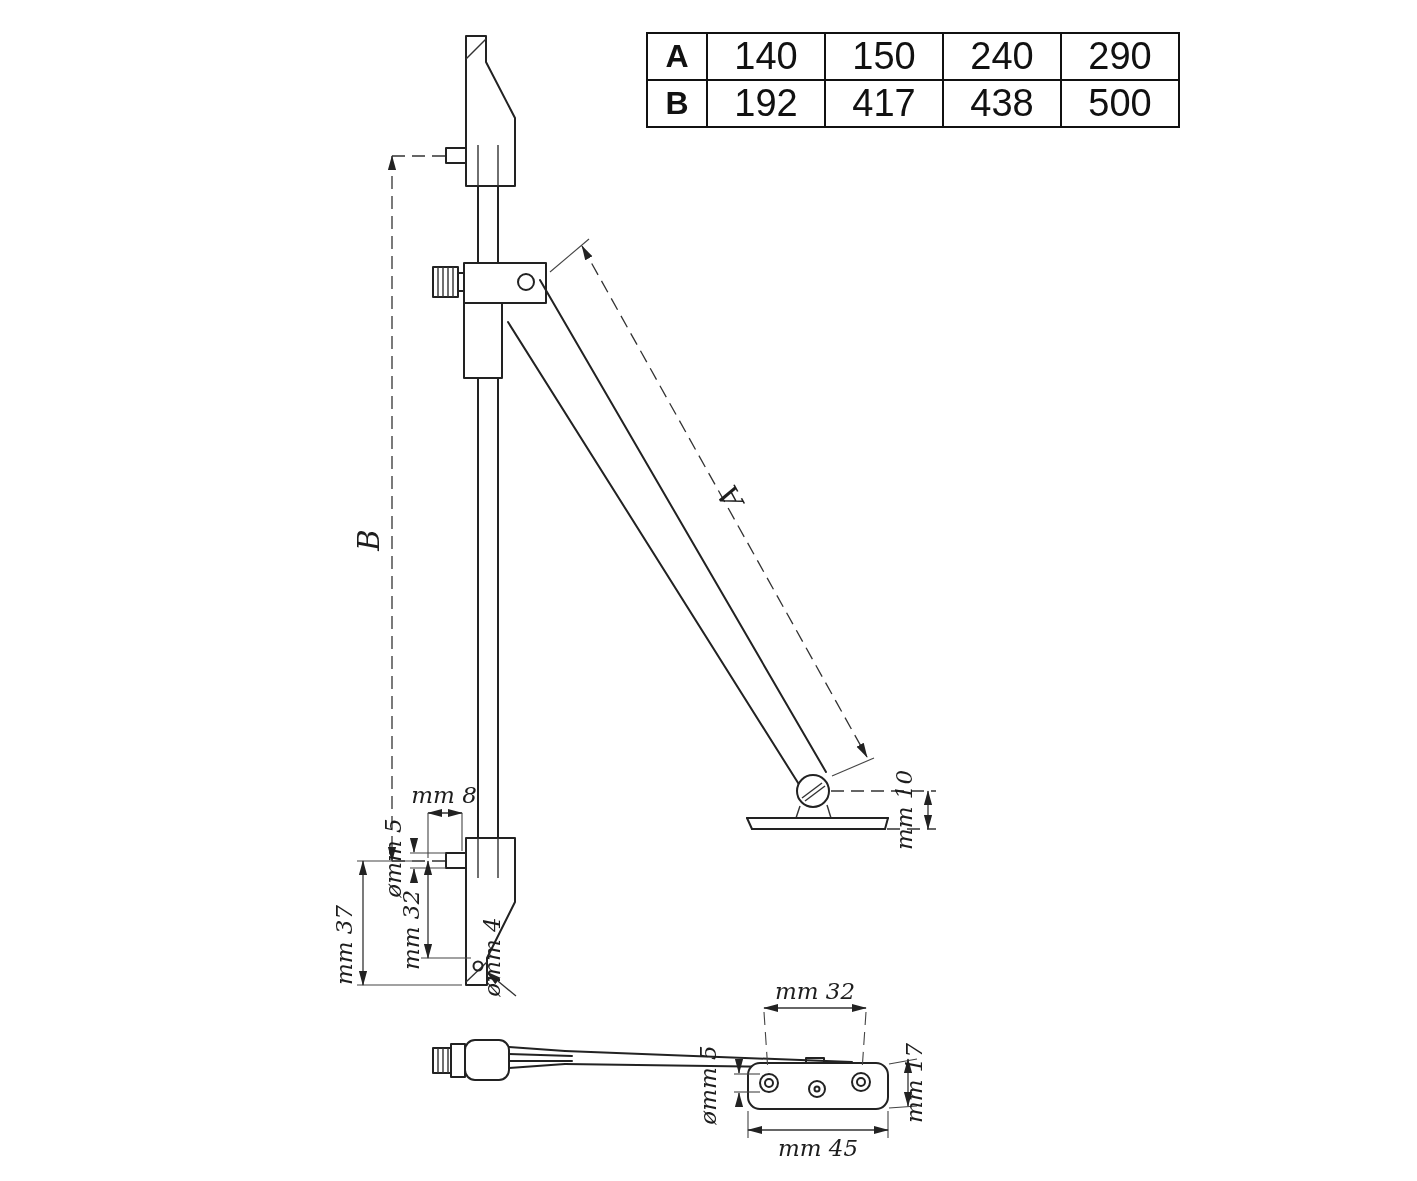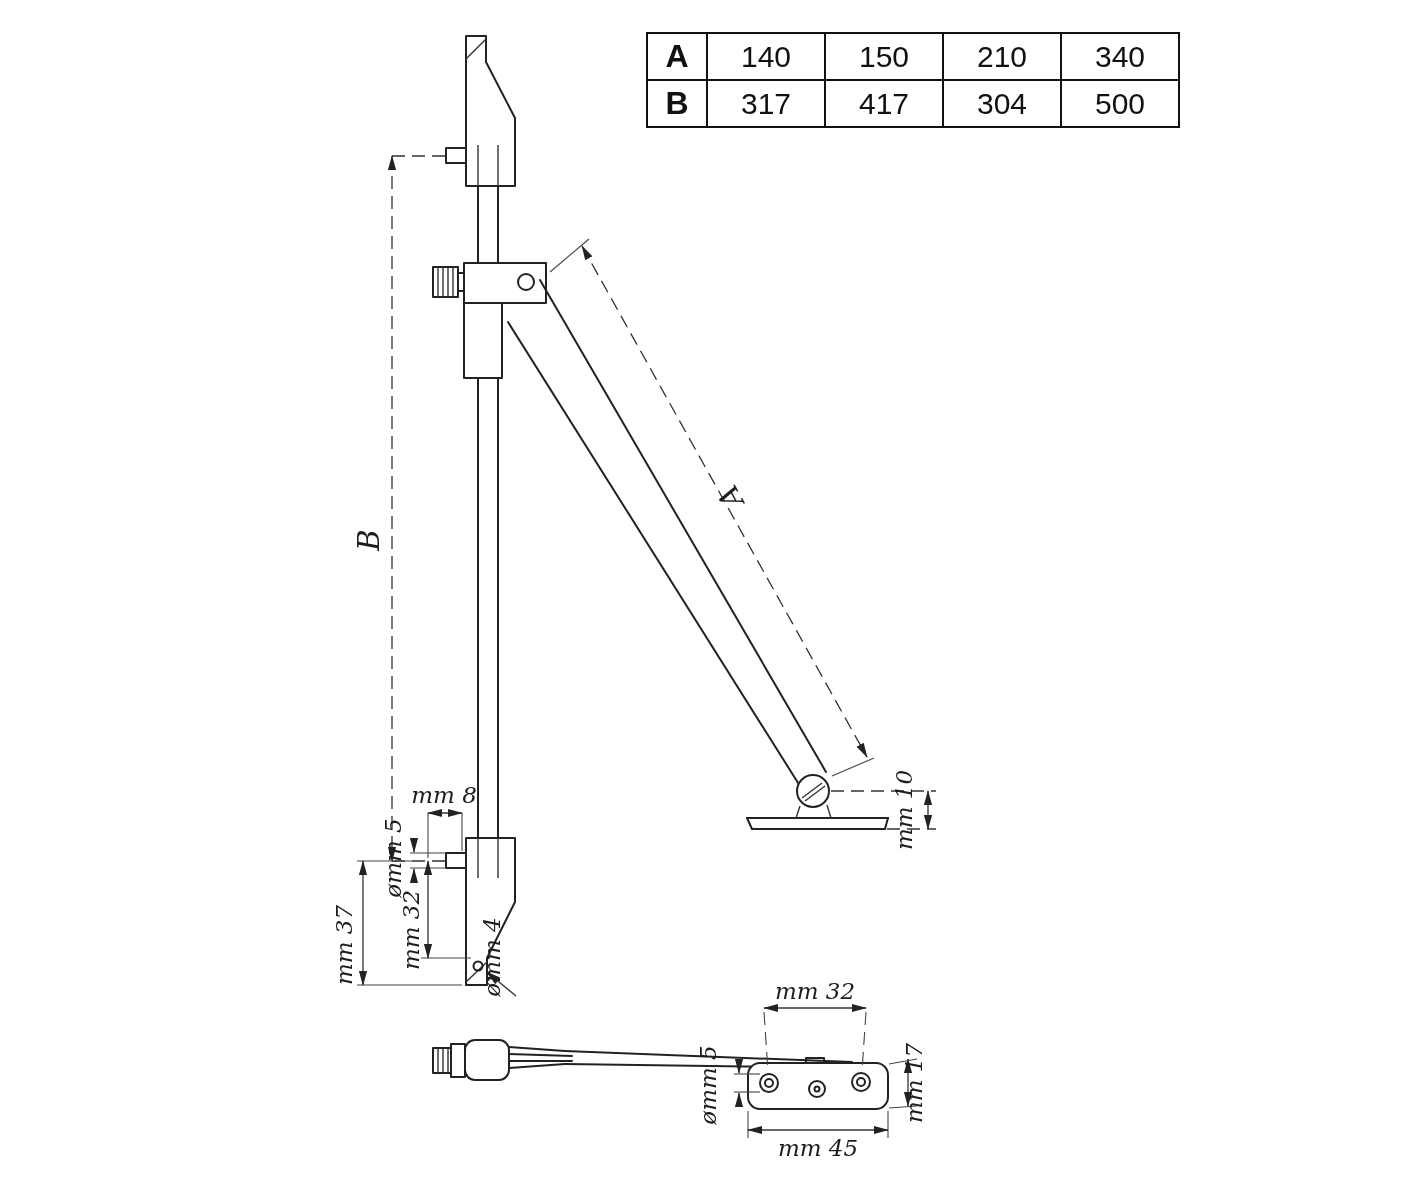--- a/index.html
+++ b/index.html
@@ -14,21 +14,21 @@
   table.dim-table{
     position:absolute;left:646px;top:32px;
     width:534px;height:96px;
     border-collapse:collapse;
     background:#ffffff;
   }
   table.dim-table th,table.dim-table td{
     border:2px solid #111;
     text-align:center;vertical-align:middle;
     font-family:"Liberation Sans",sans-serif;
-    font-size:30px;color:#111;
+    font-size:38px;color:#111;
     padding:0;
   }
   table.dim-table th{
     width:58px;font-weight:bold;font-size:32px;
   }
   
   svg.drawing{position:absolute;left:0;top:0;}
   .outline{stroke:#222;stroke-width:2;fill:none;stroke-linecap:round;stroke-linejoin:round;}
   .outline-fill{stroke:#222;stroke-width:2;fill:#ffffff;stroke-linejoin:round;}
   .thin{stroke:#333;stroke-width:1.4;fill:none;}
@@ -50,28 +50,28 @@
 <body>
 
 <div class="canvas">
 
   <table class="dim-table">
     <tbody>
         <tr>
       <th>A</th>
       <td>140</td>
       <td>150</td>
-      <td>210</td>
-      <td>340</td>
+      <td>240</td>
+      <td>290</td>
     </tr>
     <tr>
       <th>B</th>
-      <td>317</td>
+      <td>192</td>
       <td>417</td>
-      <td>304</td>
+      <td>438</td>
       <td>500</td>
     </tr>
   </tbody>
     </table>
 
   <svg class="drawing" width="1417" height="1181" viewBox="0 0 1417 1181">
     <defs>
       <marker id="arr" viewBox="0 0 12 8" markerWidth="15" markerHeight="10" refX="11.3" refY="4" orient="auto-start-reverse" markerUnits="userSpaceOnUse">
         <path d="M0,0.7 L12,4 L0,7.3 Z" fill="#222"></path>
       </marker>

